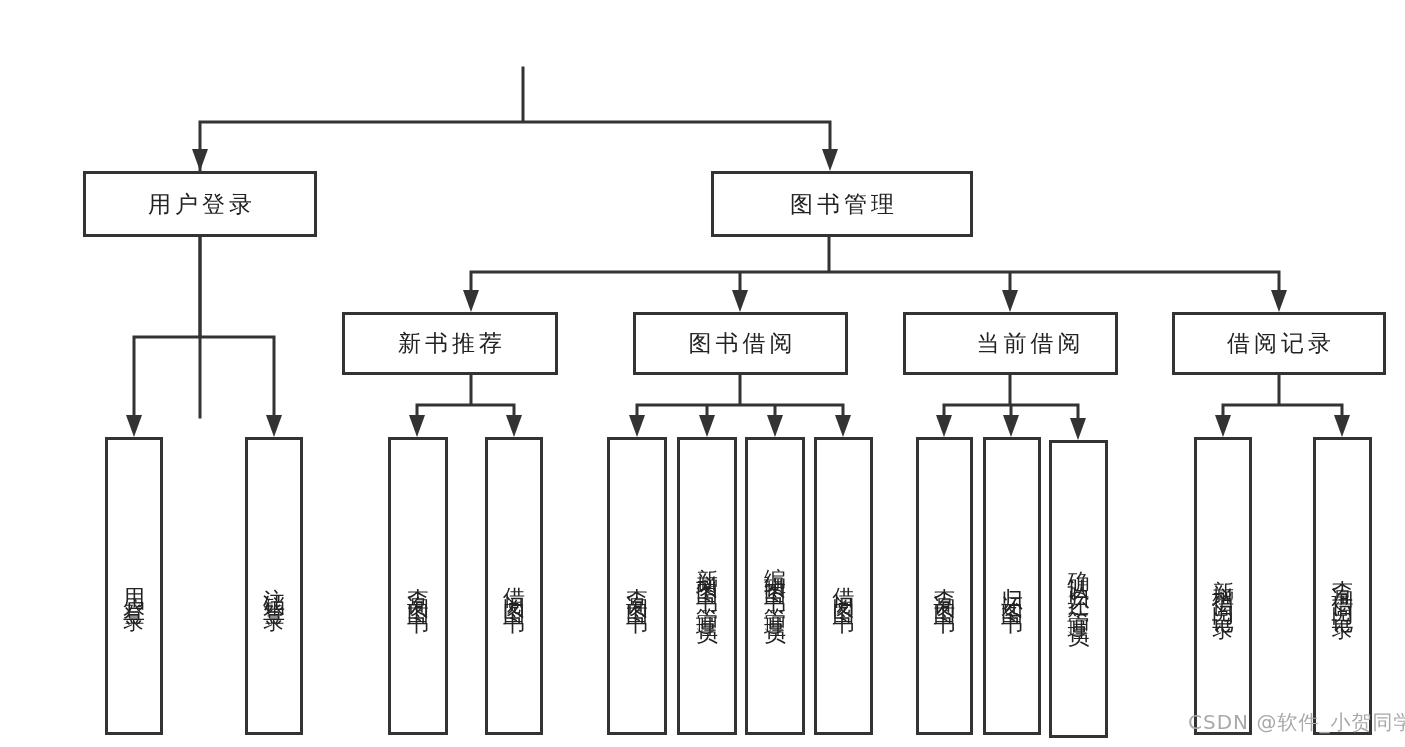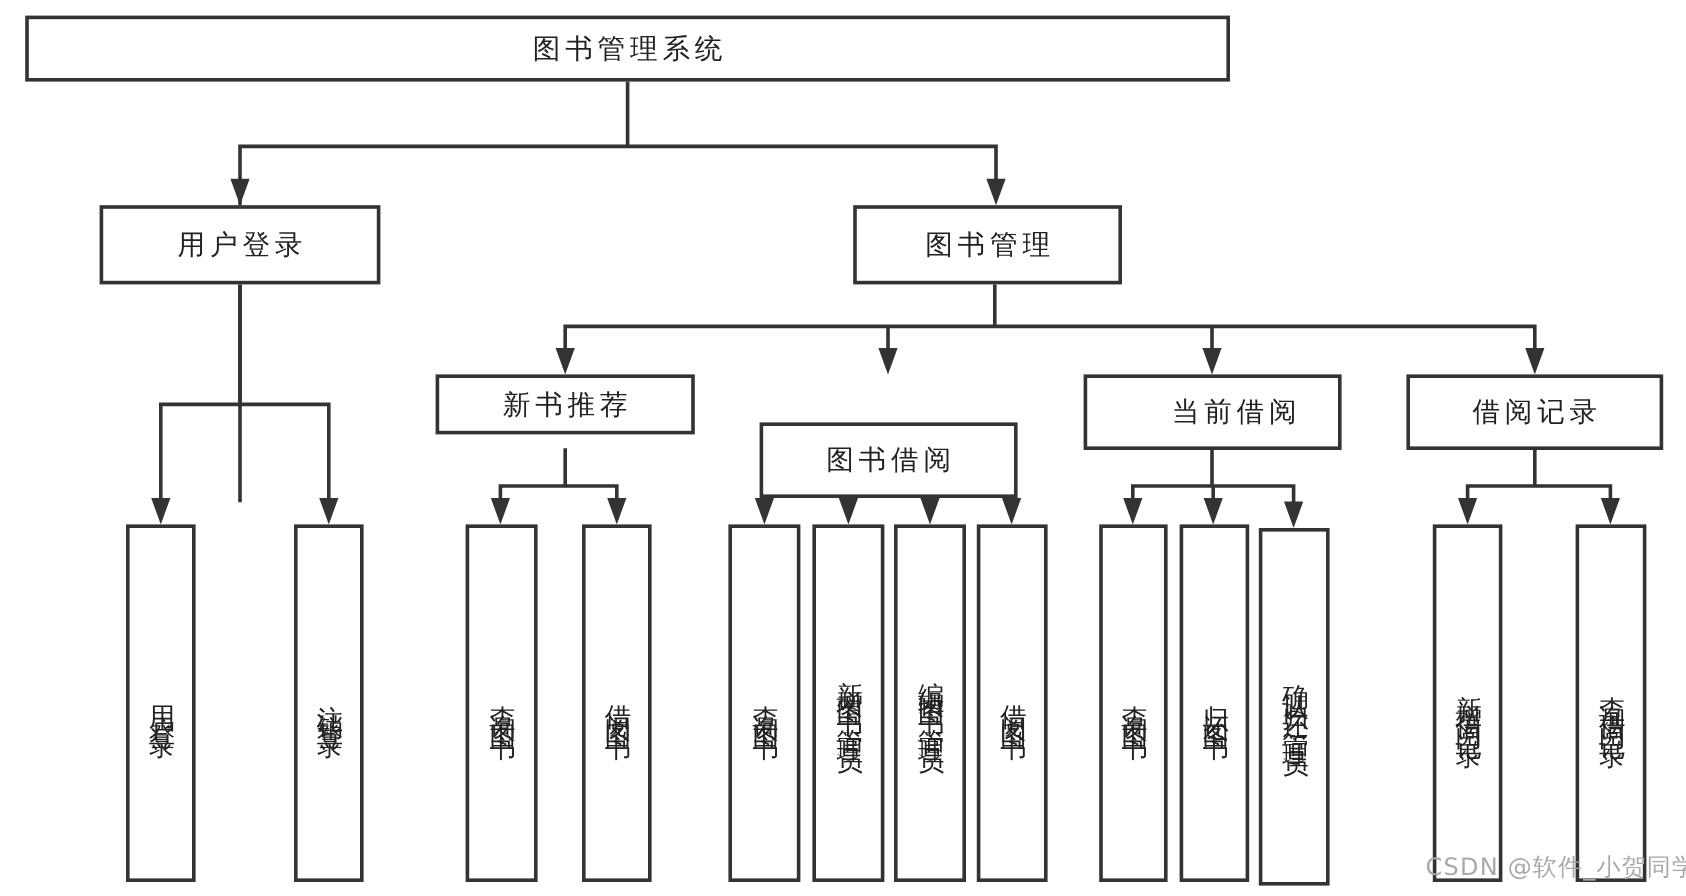--- a/index.html
+++ b/index.html
@@ -33,24 +33,24 @@
     text-orientation: mixed;
     font-size: 22px;
     letter-spacing: 8px;
     line-height: 1;
     white-space: nowrap;
   }
   
   .n-root   { left: 21px;  top: 13px;  width: 1004px; height: 55px; }
   
   .n-ulogin { left: 83px;  top: 171px; width: 234px; height: 66px; }
-  .n-bmgmt  { left: 711px; top: 171px; width: 224px; height: 66px; }
+  .n-bmgmt  { left: 711px; top: 171px; width: 262px; height: 66px; }
   
-  .n-nb { left: 363px;  top: 312px; width: 216px; height: 50px; }
-  .n-bb { left: 633px;  top: 312px; width: 215px; height: 63px; margin-top: 40px; }
+  .n-nb { left: 342px;  top: 312px; width: 216px; height: 63px; }
+  .n-bb { left: 633px;  top: 312px; width: 215px; height: 63px; }
   .n-cb { left: 903px;  top: 312px; width: 215px; height: 63px; padding-left: 36px; }
   .n-br { left: 1172px; top: 312px; width: 214px; height: 63px; }
   
   .leaf { top: 437px; height: 298px; }
   .n-ul1 { left: 105px;  width: 58px; }
   .n-ul2 { left: 245px;  width: 58px; }
   .n-nb1 { left: 388px;  width: 60px; }
   .n-nb2 { left: 485px;  width: 58px; }
   .n-bb1 { left: 607px;  width: 60px; }
   .n-bb2 { left: 677px;  width: 60px; }
@@ -102,23 +102,20 @@
       <polygon points="767,415 783,415 775,437"></polygon>
       <polygon points="835,415 851,415 843,437"></polygon>
       <polygon points="936,415 952,415 944,437"></polygon>
       <polygon points="1003,415 1019,415 1011,437"></polygon>
       <polygon points="1070,418 1086,418 1078,440"></polygon>
       <polygon points="1215,415 1231,415 1223,437"></polygon>
       <polygon points="1334,415 1350,415 1342,437"></polygon>
     </g>
   </svg>
 
-  <div class="node node-h n-root">
-    <span class="lbl">图书管理系统</span>
-  </div>
 
   <div class="node node-h n-ulogin">
     <span class="lbl">用户登录</span>
   </div>
   <div class="node node-h n-bmgmt">
     <span class="lbl">图书管理</span>
   </div>
 
   <div class="node node-h n-nb">
     <span class="lbl">新书推荐</span>

